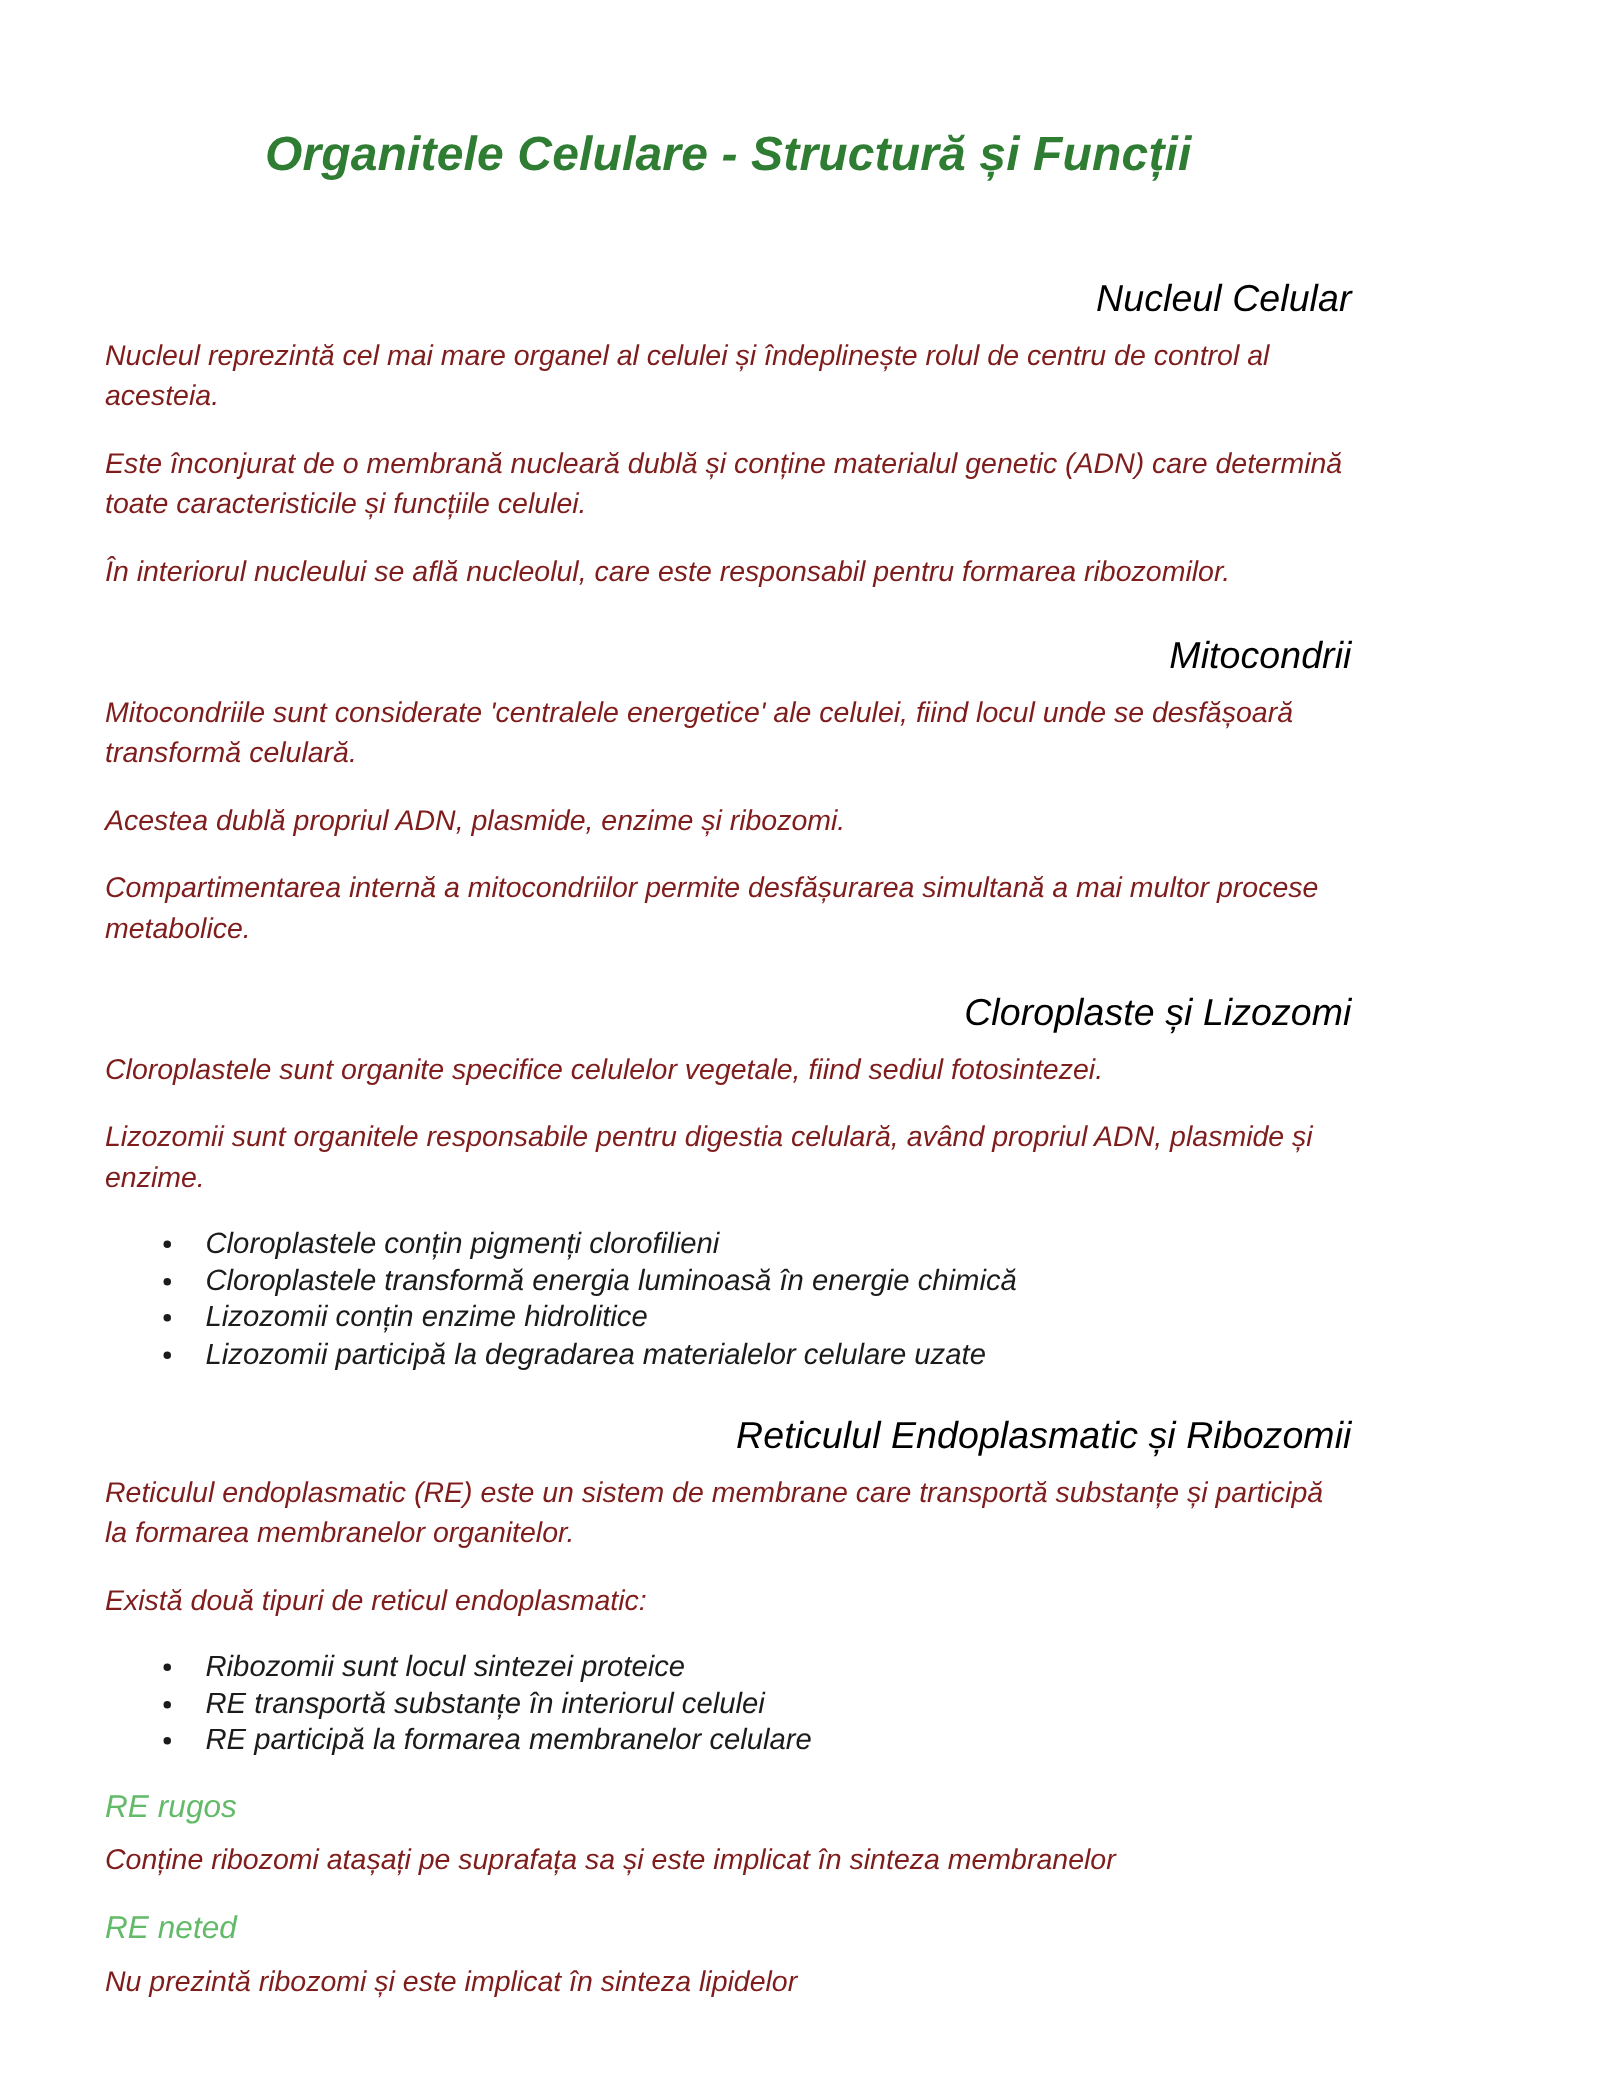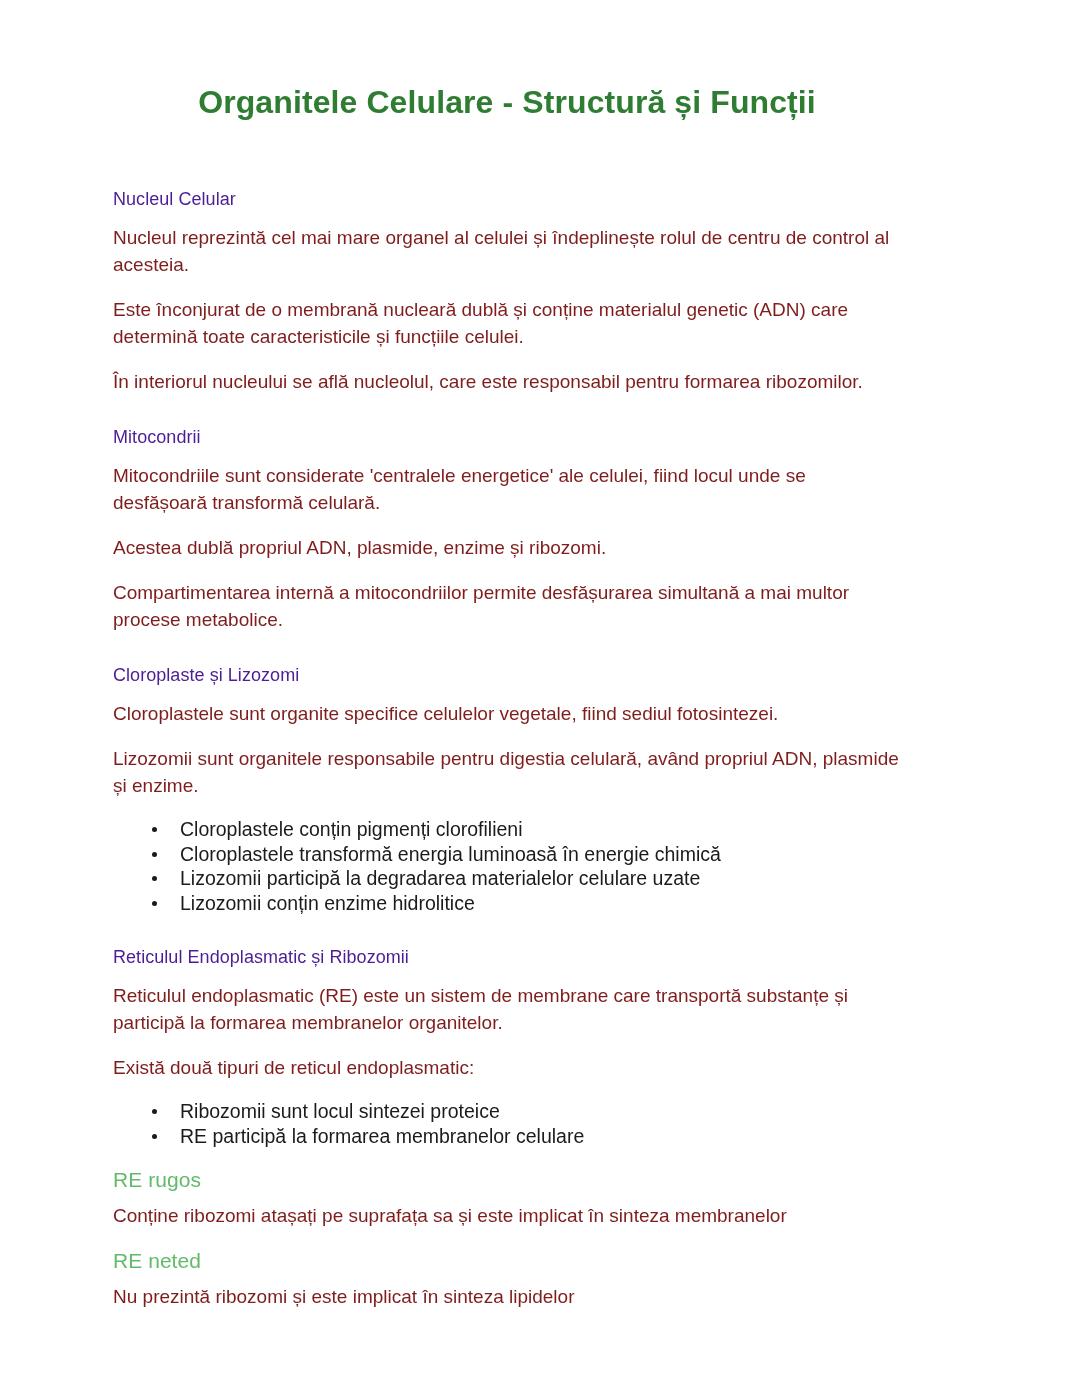--- a/index.html
+++ b/index.html
@@ -13,23 +13,24 @@
     height: 1397px;
     font-family: "Liberation Sans", sans-serif;
     color: #1b1b1b;
     -webkit-font-smoothing: antialiased;
   }
 
   .page {
     width: 991px;
     height: 1397px;
     box-sizing: border-box;
-    padding: 0 90px 0 113px;
+    padding: 0 90px 0 70px;
     position: relative;
     overflow: hidden;
+    font-style: italic;
   }
 
   .doc-title {
     margin: 0;
     padding-top: 82px;
     text-align: center;
     font-size: 32px;
     line-height: 40px;
     font-weight: bold;
     color: #2e7d32;
@@ -42,25 +43,26 @@
 
   .section {
     margin: 0;
   }
   .section + .section {
     margin-top: 28px;
   }
 
   h2.section-heading {
     margin: 0 0 11px 0;
-    font-size: 18px;
+    font-size: 25px;
     line-height: 28px;
     font-weight: normal;
-    color: #4c1d95;
+    color: #000000;
     letter-spacing: 0.05px;
+    text-align: right;
   }
 
   h3.sub-heading {
     margin: 0 0 10px 0;
     font-size: 21px;
     line-height: 24px;
     font-weight: normal;
     color: #63bb6a;
     letter-spacing: 0.05px;
   }
@@ -129,31 +131,32 @@
       <p class="para">Compartimentarea internă a mitocondriilor permite desfășurarea simultană a mai multor procese metabolice.</p>
     </section>
 
     <section class="section">
       <h2 class="section-heading">Cloroplaste și Lizozomi</h2>
       <p class="para">Cloroplastele sunt organite specifice celulelor vegetale, fiind sediul fotosintezei.</p>
       <p class="para">Lizozomii sunt organitele responsabile pentru digestia celulară, având propriul ADN, plasmide și enzime.</p>
       <ul class="bullets">
         <li>Cloroplastele conțin pigmenți clorofilieni</li>
         <li>Cloroplastele transformă energia luminoasă în energie chimică</li>
+        <li>Lizozomii conțin enzime hidrolitice</li>
         <li>Lizozomii participă la degradarea materialelor celulare uzate</li>
-        <li>Lizozomii conțin enzime hidrolitice</li>
       </ul>
     </section>
 
     <section class="section">
       <h2 class="section-heading">Reticulul Endoplasmatic și Ribozomii</h2>
       <p class="para">Reticulul endoplasmatic (RE) este un sistem de membrane care transportă substanțe și participă la formarea membranelor organitelor.</p>
       <p class="para">Există două tipuri de reticul endoplasmatic:</p>
       <ul class="bullets">
         <li>Ribozomii sunt locul sintezei proteice</li>
+        <li>RE transportă substanțe în interiorul celulei</li>
         <li>RE participă la formarea membranelor celulare</li>
       </ul>
 
       <div class="subsection">
         <h3 class="sub-heading">RE rugos</h3>
         <p class="para">Conține ribozomi atașați pe suprafața sa și este implicat în sinteza membranelor</p>
       </div>
 
       <div class="subsection">
         <h3 class="sub-heading">RE neted</h3>

